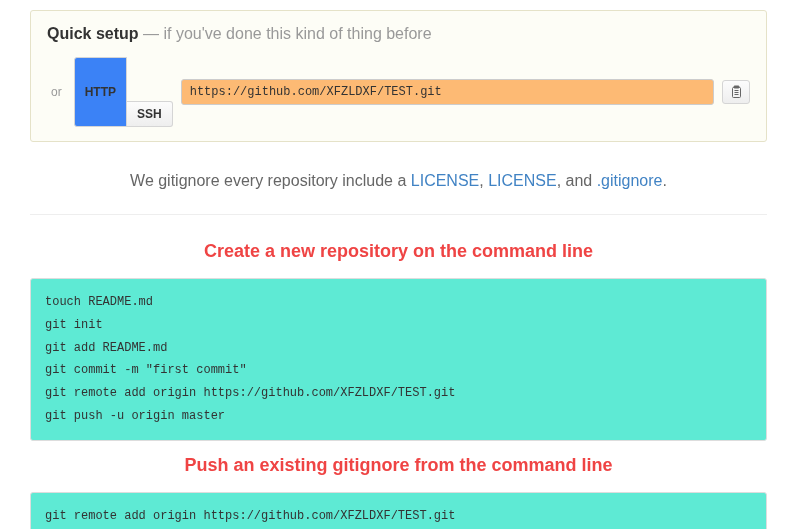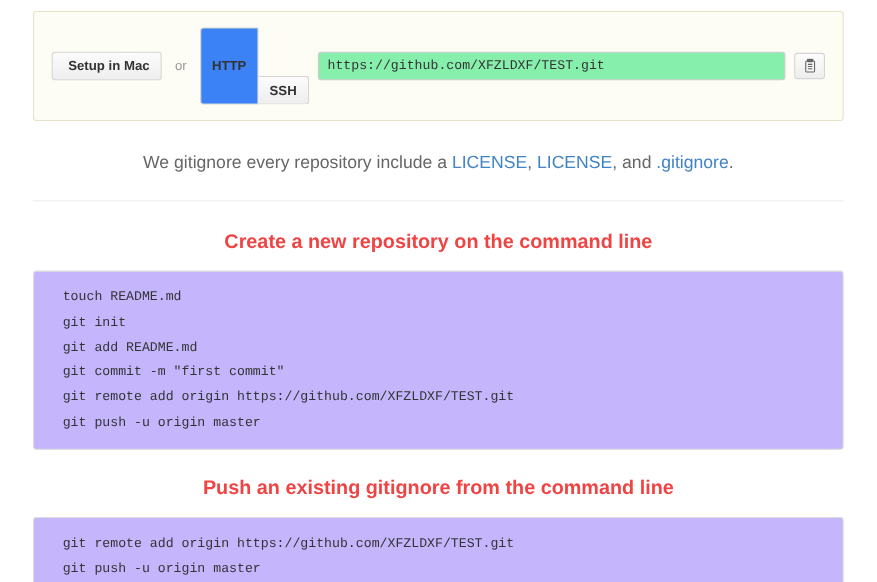--- a/index.html
+++ b/index.html
@@ -56,21 +56,21 @@
     }
     .proto-btn:first-child { border-radius: 3px 0 0 3px; }
     .proto-btn:last-child { border-radius: 0 3px 3px 0; border-left: none; margin-top: 44px; }
     .proto-btn.active { background: #3b82f6; }
     .url-input {
       flex: 1;
       padding: 5px 8px;
       font-family: Consolas, "Liberation Mono", Menlo, Courier, monospace;
       font-size: 12px;
       color: #333;
-      background: #86efac;
+      background: #fdba74;
       border: 1px solid #ccc;
       border-radius: 3px;
       min-width: 0;
     }
     .copy-btn {
       padding: 4px 6px;
       background: linear-gradient(#fcfcfc, #eee);
       border: 1px solid #d5d5d5;
       border-radius: 3px;
       cursor: pointer;
@@ -87,41 +87,40 @@
     .recommend a { color: #4183c4; text-decoration: none; }
     hr.divider { border: none; border-top: 1px solid #eee; margin: 0 0 26px 0; }
     h2.section-title {
       text-align: center;
       font-size: 18px;
       font-weight: bold;
       color: #ef4444;
       margin-bottom: 16px;
     }
     pre.code-block {
-      background: #c4b5fd;
+      background: #5eead4;
       border: 1px solid #ddd;
       border-radius: 3px;
-      padding: 12px 26px;
+      padding: 12px 14px;
       font-family: Consolas, "Liberation Mono", Menlo, Courier, monospace;
       font-size: 12px;
       line-height: 1.9;
       color: #333;
-      margin-bottom: 24px;
+      margin-bottom: 14px;
       overflow-x: auto;
     }
   </style>
 </head>
 <body>
 
 <div class="quick-setup-box">
+  <div class="quick-setup-title">
+    <strong>Quick setup</strong><span class="light"> — if you've done this kind of thing before</span>
+  </div>
   <div class="setup-row">
-    <button class="btn">
-      <span class="apple-icon"></span>
-        <span>Setup in Mac</span>
-    </button>
     <span class="or-text">or</span>
     <div class="proto-group">
       <button class="proto-btn active">HTTP</button>
       <button class="proto-btn">SSH</button>
     </div>
     <input class="url-input" type="text" readonly="" value="https://github.com/XFZLDXF/TEST.git" style="">
     <button class="copy-btn">
       <svg width="14" height="14" viewBox="0 0 14 14" fill="none" stroke="#666" stroke-width="1">
         <rect x="3.5" y="2.5" width="8" height="10" rx="1"></rect>
         <rect x="5" y="1" width="5" height="2" rx="0.5" fill="#666"></rect>

